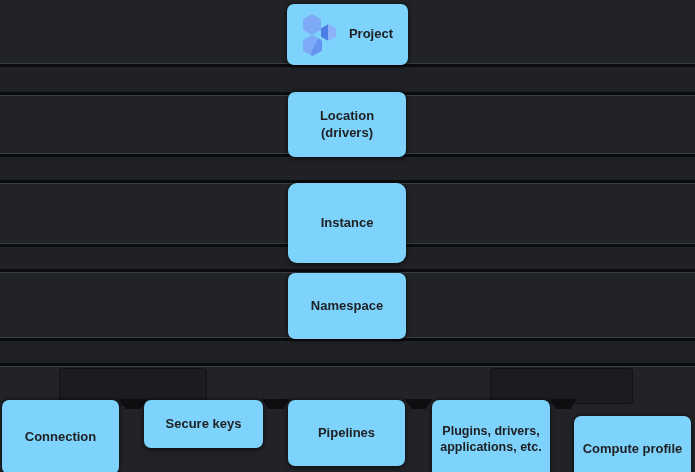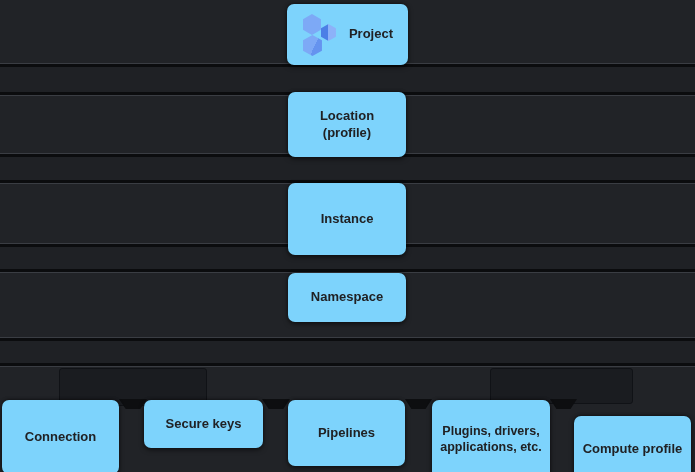--- a/index.html
+++ b/index.html
@@ -45,22 +45,22 @@
   
   .node{
     position:absolute;background:#7dd3fc;border-radius:7px;z-index:3;
     display:flex;align-items:center;justify-content:center;
     color:#202124;font-weight:700;font-size:13px;line-height:1.3;
     text-align:center;
     box-shadow:0 2px 5px rgba(0,0,0,.55), 0 -1px 3px rgba(0,0,0,.35);
   }
   .n-project  {left:287px;top:4px;  width:121px;height:61px;gap:11px;}
   .n-location {left:288px;top:92px; width:118px;height:65px;}
-  .n-instance {left:288px;top:183px;width:118px;height:72px;}
-  .n-namespace{left:288px;top:273px;width:118px;height:49px;}
+  .n-instance {left:288px;top:183px;width:118px;height:80px;border-radius:9px;}
+  .n-namespace{left:288px;top:273px;width:118px;height:66px;}
   .n-connection{left:2px;  top:400px;width:117px;height:74px;}
   .n-securekeys{left:144px;top:400px;width:119px;height:48px;}
   .n-pipelines {left:288px;top:400px;width:117px;height:66px;}
   .n-plugins   {left:432px;top:400px;width:118px;height:78px;font-size:12.5px;}
   .n-compute   {left:574px;top:400px;width:117px;height:66px;margin-top:16px;}
   .lbl span{display:block;}
 
   
   .dficon{position:relative;width:36px;height:43px;flex:0 0 auto;}
   .hex{
@@ -100,21 +100,21 @@
       <i class="hex h1"></i>
       <i class="hex h2"></i>
       <i class="hex h3"></i>
     </span>
     <span class="lbl">Project</span>
   </div>
 
   <div class="node n-location">
     <span class="lbl">
       <span>Location</span>
-      <span>(profile)</span>
+      <span>(drivers)</span>
     </span>
   </div>
 
   <div class="node n-instance">
     <span class="lbl">Instance</span>
   </div>
 
   <div class="node n-namespace">
     <span class="lbl">Namespace</span>
   </div>

